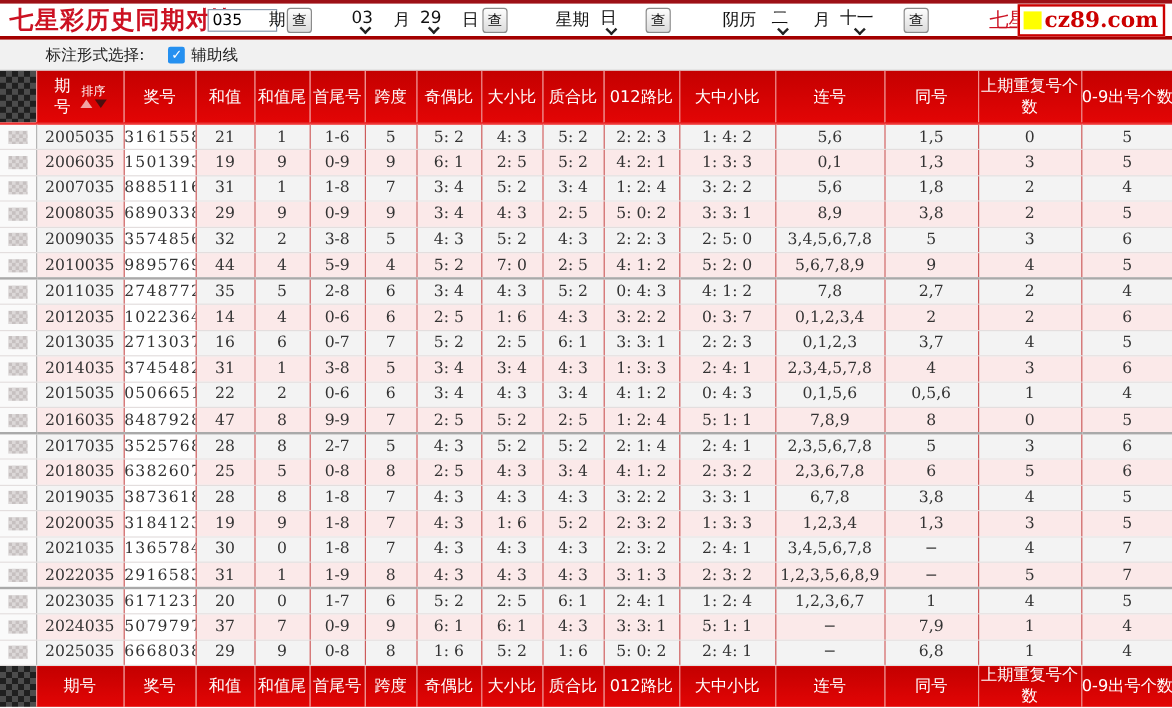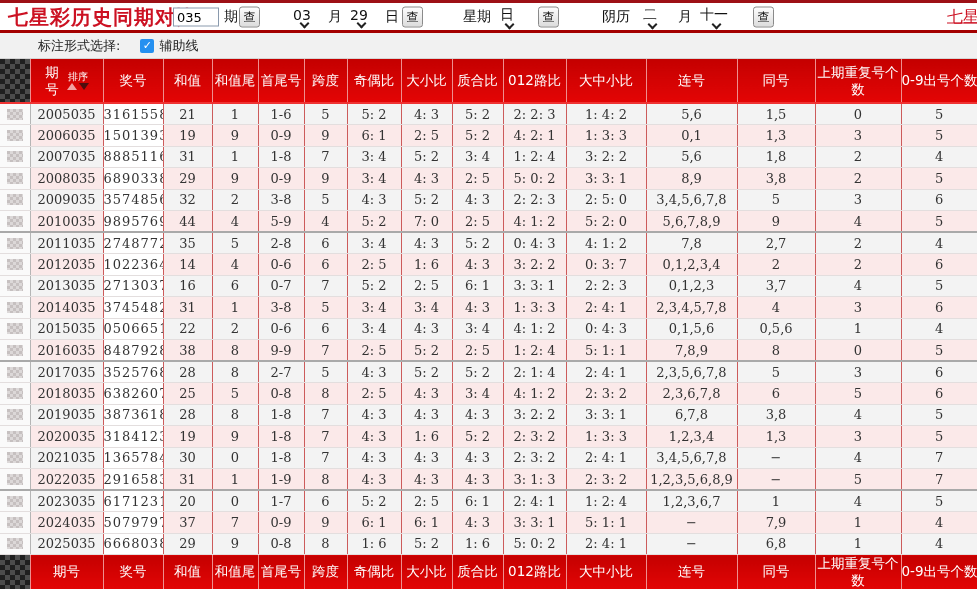--- a/index.html
+++ b/index.html
@@ -5,21 +5,21 @@
   * { box-sizing: border-box; margin: 0; padding: 0; }
   html,body { width: 977px; height: 590px; overflow: hidden; background:#fff;
     font-family: "DejaVu Sans", "Liberation Sans", sans-serif; }
 
   
   .topbar { position: relative; height: 33px; background:#fff;
     border-top: 3px solid #9d1016; border-bottom: 3px solid #a40000; }
   .topbar > * { position: absolute; top: 50%; transform: translateY(-50%); }
   .page-title { left: 8px; font-size: 20px; font-weight: bold; color: #cc1122;
     letter-spacing: 1px; white-space: nowrap; }
-  .issue-input { left: 173px; width: 46px; height: 19px; border: 1px solid #8a9aad;
+  .issue-input { left: 173px; width: 58px; height: 19px; border: 1px solid #8a9aad;
     font-size: 13px; padding: 0 3px; font-family: inherit; }
   .lbl { font-size: 14px; color: #111; white-space: nowrap; }
   .qbtn { width: 21px; height: 21px; font-size: 12px; color:#111; line-height: 17px;
     border: 1px solid #8a8a8a; border-radius: 3px; text-align: center;
     background: linear-gradient(#fdfdfd, #dcdcdc); cursor: pointer; font-family: inherit; padding:0; }
   .sel { display: inline-flex; align-items: center; font-size: 14px; color:#111;
     cursor: pointer; white-space: nowrap; flex-direction: column; }
   .chev { display: inline-block; width: 7px; height: 7px; margin: -3px 0 0 5px;
     border-right: 2px solid #222; border-bottom: 2px solid #222; transform: rotate(45deg); }
   .logo-wrap { right: 6px; display: flex; align-items: center; }
@@ -113,20 +113,24 @@
   </span>
   <span class="lbl" style="left:678px">月</span>
   <span class="sel" style="left:700px">
     <span>十一</span>
     <i class="chev"></i>
   </span>
   <button class="qbtn" style="left:753px">查</button>
 
   <span class="logo-wrap">
     <span class="logo-prefix">七星</span>
+    <span class="logo-box">
+      <i class="logo-yellow"></i>
+      <span class="logo-text">cz89.com</span>
+    </span>
   </span>
 </div>
 
 <div class="toolbar">
   <span class="toolbar-label">标注形式选择:</span>
   <span class="checkbox">✓</span>
   <span class="checkbox-label">辅助线</span>
 </div>
 
 <table>
@@ -399,21 +403,21 @@
         <td>0,5,6</td>
         <td>1</td>
         <td>4</td>
       </tr>
       <tr class="r-pink group-end">
         <td class="censor-td">
           <div class="mosaic-light"></div>
         </td>
         <td>2016035</td>
         <td class="prize-col">8487928</td>
-        <td>38</td>
+        <td>47</td>
         <td>8</td>
         <td>9-9</td>
         <td>7</td>
         <td>2: 5</td>
         <td>5: 2</td>
         <td>2: 5</td>
         <td>1: 2: 4</td>
         <td>5: 1: 1</td>
         <td>7,8,9</td>
         <td>8</td>

